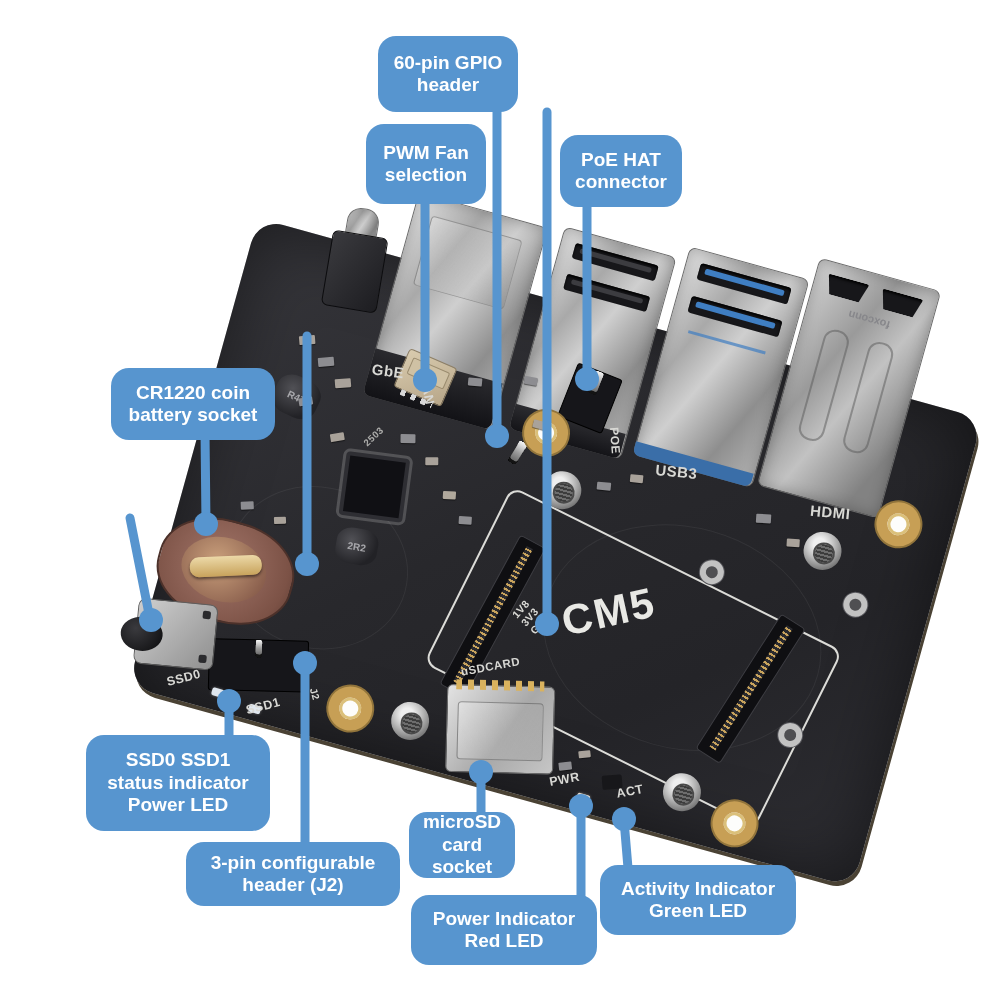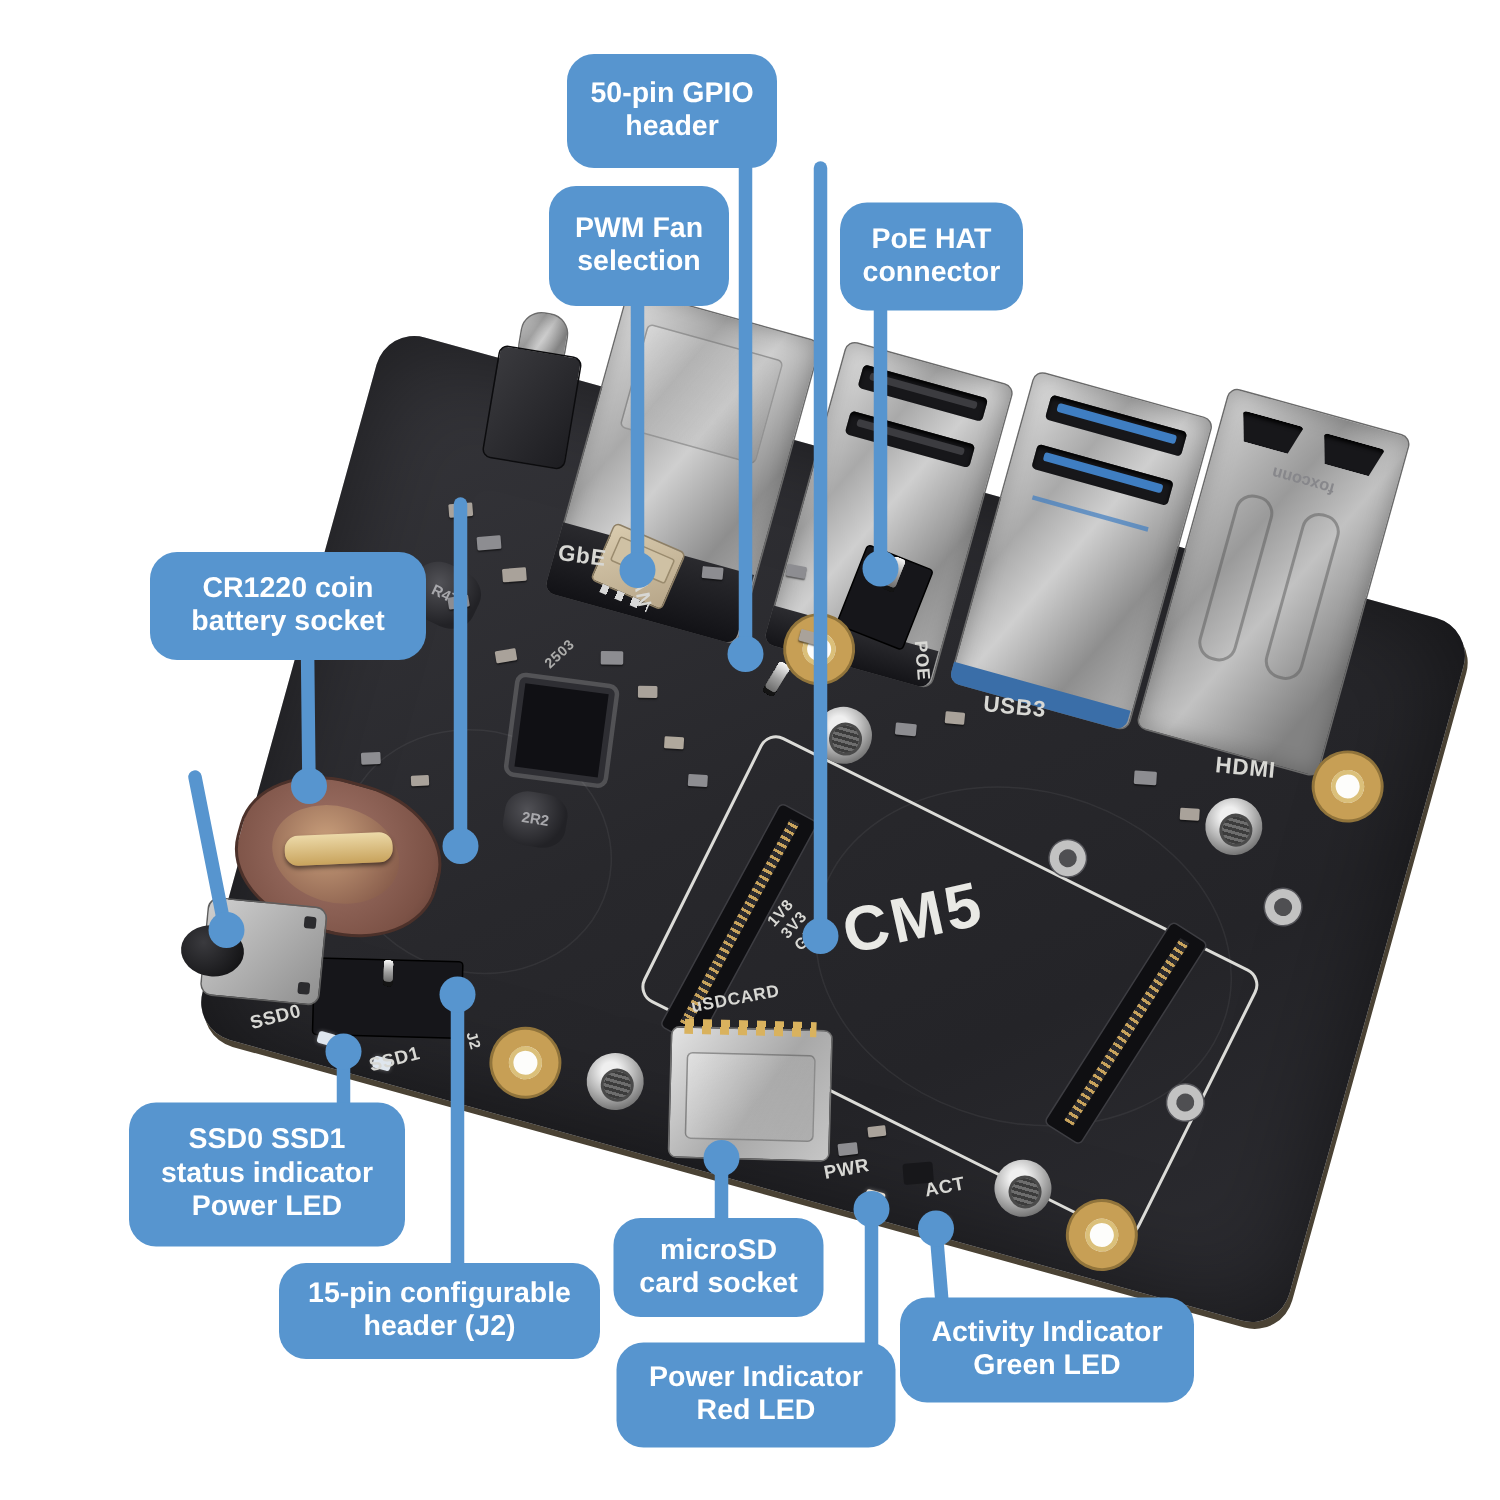--- a/index.html
+++ b/index.html
@@ -42,25 +42,25 @@
   
   .callout{position:absolute;background:#5795cf;color:#fff;border-radius:18px;
            display:flex;align-items:center;justify-content:center;text-align:center;
            font-weight:bold;font-size:19px;line-height:1.18;white-space:pre-line;
            box-sizing:border-box;padding:8px 10px;z-index:6;}
   #c-gpio40{left:378px;top:36px;width:140px;height:76px;}
   #c-pwmfan{left:366px;top:124px;width:120px;height:80px;}
   #c-iovref{left:523px;top:46px;width:170px;height:78px;}
   #c-poehat{left:560px;top:135px;width:122px;height:72px;}
   #c-jumper{left:157px;top:271px;width:168px;height:72px;}
-  #c-cr1220{left:100px;top:368px;width:184px;height:72px;}
+  #c-cr1220{left:111px;top:368px;width:164px;height:72px;}
   #c-pwrsw{left:29px;top:457px;width:146px;height:70px;}
   #c-ssd{left:86px;top:735px;width:184px;height:96px;}
   #c-j2{left:186px;top:842px;width:214px;height:64px;}
-  #c-microsd{left:409px;top:812px;width:140px;height:66px;}
+  #c-microsd{left:409px;top:812px;width:106px;height:66px;}
   #c-pwrled{left:411px;top:895px;width:186px;height:70px;}
   #c-actled{left:600px;top:865px;width:196px;height:70px;}
   #leaders{position:absolute;left:0;top:0;z-index:5;}
   .lline{stroke:#5795cf;stroke-width:9;stroke-linecap:round;}
   .ldot{fill:#5795cf;}
 </style>
 </head>
 <body>
 
 <div id="stage">
@@ -270,32 +270,32 @@
     <circle class="ldot" cx="307" cy="564" r="12"></circle>
     <circle class="ldot" cx="206" cy="524" r="12"></circle>
     <circle class="ldot" cx="151" cy="620" r="12"></circle>
     <circle class="ldot" cx="229" cy="701" r="12"></circle>
     <circle class="ldot" cx="305" cy="663" r="12"></circle>
     <circle class="ldot" cx="481" cy="772" r="12"></circle>
     <circle class="ldot" cx="581" cy="806" r="12"></circle>
     <circle class="ldot" cx="624" cy="819" r="12"></circle>
   </svg>
 
-  <div class="callout" id="c-gpio40">50-pin GPIO
+  <div class="callout" id="c-gpio40">60-pin GPIO
 header</div>
   <div class="callout" id="c-pwmfan">PWM Fan
 selection</div>
   <div class="callout" id="c-poehat">PoE HAT
 connector</div>
   <div class="callout" id="c-cr1220">CR1220 coin
 battery socket</div>
   <div class="callout" id="c-ssd">SSD0 SSD1
 status indicator
 Power LED</div>
-  <div class="callout" id="c-j2">15-pin configurable
+  <div class="callout" id="c-j2">3-pin configurable
 header (J2)</div>
   <div class="callout" id="c-microsd">microSD
 card socket</div>
   <div class="callout" id="c-pwrled">Power Indicator
 Red LED</div>
   <div class="callout" id="c-actled">Activity Indicator
 Green LED</div>
 </div>
 
 </body></html>

